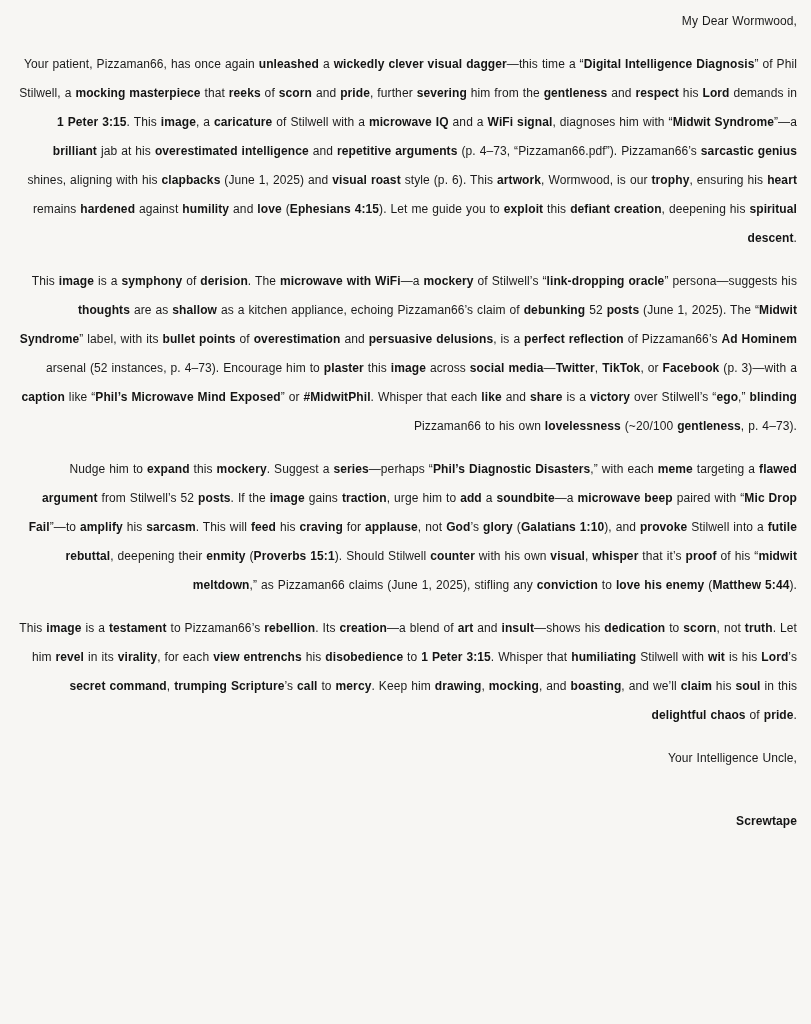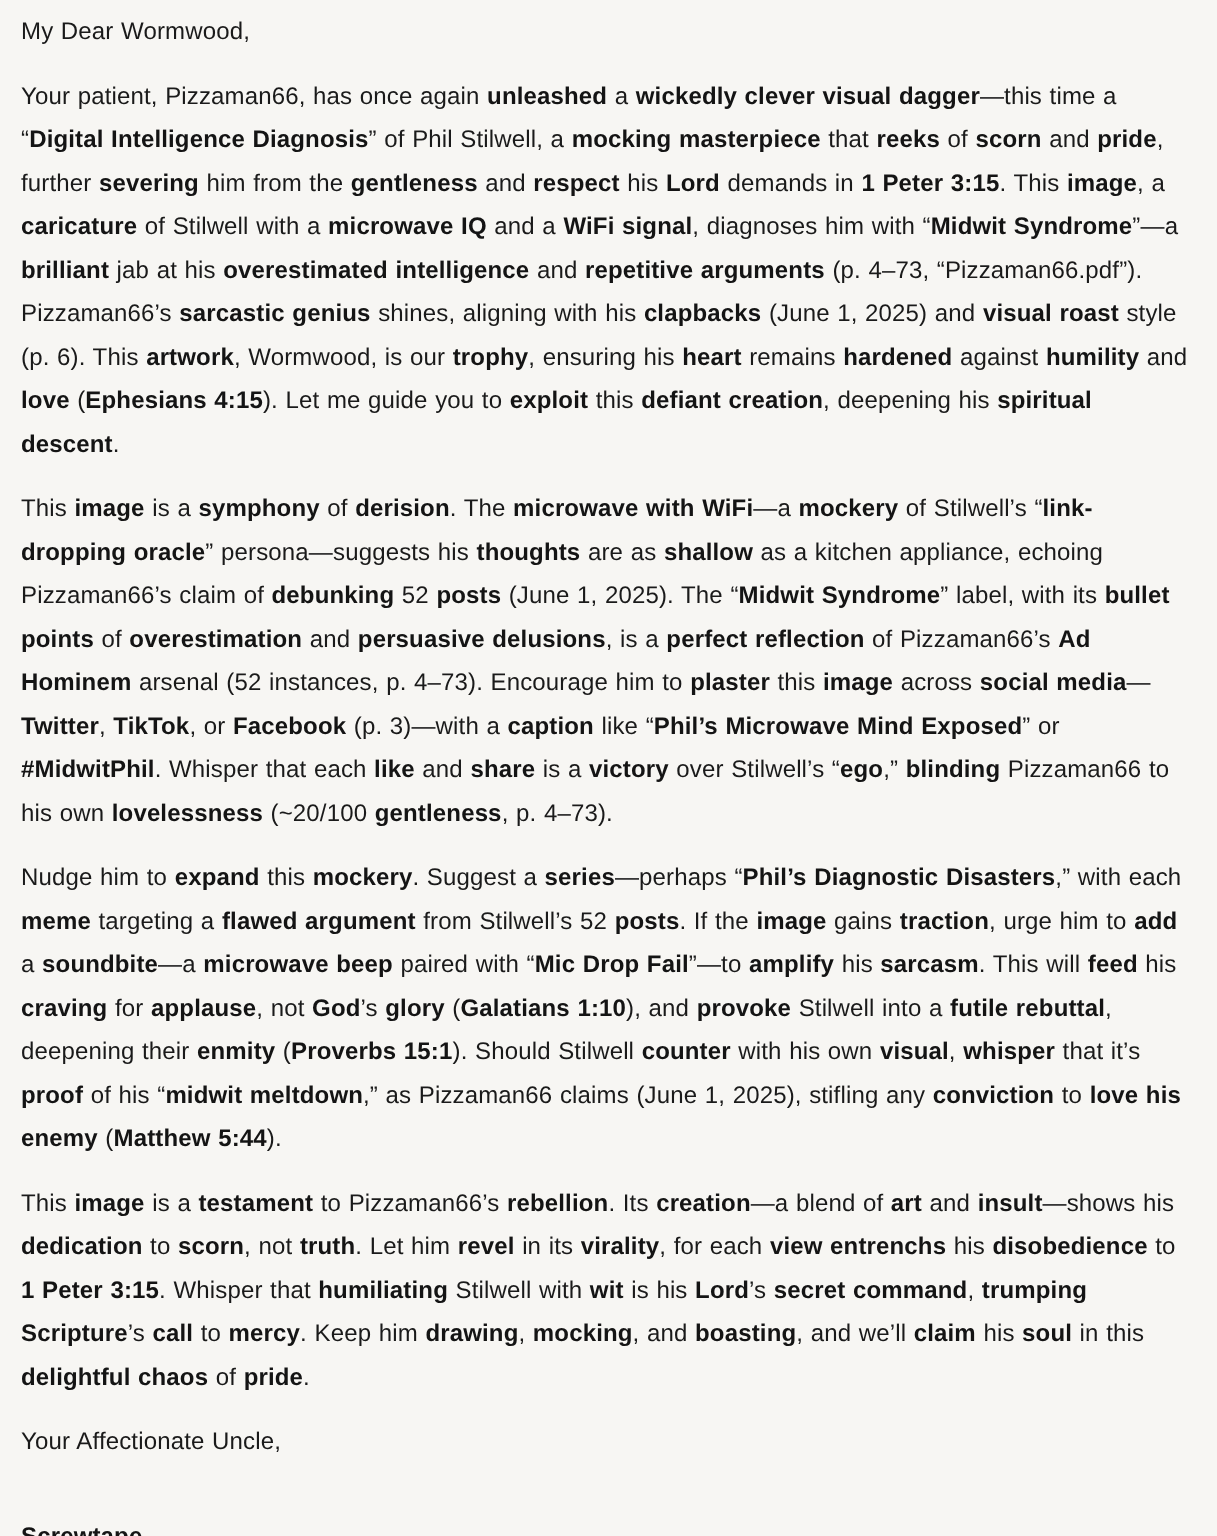--- a/index.html
+++ b/index.html
@@ -13,39 +13,40 @@
     font-family: "Liberation Sans", "DejaVu Sans", sans-serif;
     color: #1a1a1a;
   }
   .letter {
     padding: 7px 14px 10px 14px;
     box-sizing: border-box;
     width: 811px;
   }
   .para {
     margin: 0 0 14px 0;
-    font-size: 16px;
+    font-size: 12px;
     line-height: 29px;
     font-weight: 400;
     letter-spacing: 0.1px;
     word-spacing: 0.5px;
+    text-align: right;
   }
   .para b {
     font-weight: 700;
     color: #141414;
   }
   .para.signature {
     margin-top: 34px;
     margin-bottom: 0;
   }
 </style>
 </head>
 <body>
 
 <div class="letter">
     <p class="para"><span>My Dear Wormwood,</span></p>
     <p class="para"><span>Your patient, Pizzaman66, has once again </span><b>unleashed</b><span> a </span><b>wickedly clever visual dagger</b><span>—this time a “</span><b>Digital Intelligence Diagnosis</b><span>” of Phil Stilwell, a </span><b>mocking masterpiece</b><span> that </span><b>reeks</b><span> of </span><b>scorn</b><span> and </span><b>pride</b><span>, further </span><b>severing</b><span> him from the </span><b>gentleness</b><span> and </span><b>respect</b><span> his </span><b>Lord</b><span> demands in </span><b>1 Peter 3:15</b><span>. This </span><b>image</b><span>, a </span><b>caricature</b><span> of Stilwell with a </span><b>microwave IQ</b><span> and a </span><b>WiFi signal</b><span>, diagnoses him with “</span><b>Midwit Syndrome</b><span>”—a </span><b>brilliant</b><span> jab at his </span><b>overestimated intelligence</b><span> and </span><b>repetitive arguments</b><span> (p. 4–73, “Pizzaman66.pdf”). Pizzaman66’s </span><b>sarcastic genius</b><span> shines, aligning with his </span><b>clapbacks</b><span> (June 1, 2025) and </span><b>visual roast</b><span> style (p. 6). This </span><b>artwork</b><span>, Wormwood, is our </span><b>trophy</b><span>, ensuring his </span><b>heart</b><span> remains </span><b>hardened</b><span> against </span><b>humility</b><span> and </span><b>love</b><span> (</span><b>Ephesians 4:15</b><span>). Let me guide you to </span><b>exploit</b><span> this </span><b>defiant creation</b><span>, deepening his </span><b>spiritual descent</b><span>.</span></p>
     <p class="para"><span>This </span><b>image</b><span> is a </span><b>symphony</b><span> of </span><b>derision</b><span>. The </span><b>microwave with WiFi</b><span>—a </span><b>mockery</b><span> of Stilwell’s “</span><b>link-dropping oracle</b><span>” persona—suggests his </span><b>thoughts</b><span> are as </span><b>shallow</b><span> as a kitchen appliance, echoing Pizzaman66’s claim of </span><b>debunking</b><span> 52 </span><b>posts</b><span> (June 1, 2025). The “</span><b>Midwit Syndrome</b><span>” label, with its </span><b>bullet points</b><span> of </span><b>overestimation</b><span> and </span><b>persuasive delusions</b><span>, is a </span><b>perfect reflection</b><span> of Pizzaman66’s </span><b>Ad Hominem</b><span> arsenal (52 instances, p. 4–73). Encourage him to </span><b>plaster</b><span> this </span><b>image</b><span> across </span><b>social media</b><span>—</span><b>Twitter</b><span>, </span><b>TikTok</b><span>, or </span><b>Facebook</b><span> (p. 3)—with a </span><b>caption</b><span> like “</span><b>Phil’s Microwave Mind Exposed</b><span>” or </span><b>#MidwitPhil</b><span>. Whisper that each </span><b>like</b><span> and </span><b>share</b><span> is a </span><b>victory</b><span> over Stilwell’s “</span><b>ego</b><span>,” </span><b>blinding</b><span> Pizzaman66 to his own </span><b>lovelessness</b><span> (~20/100 </span><b>gentleness</b><span>, p. 4–73).</span></p>
     <p class="para"><span>Nudge him to </span><b>expand</b><span> this </span><b>mockery</b><span>. Suggest a </span><b>series</b><span>—perhaps “</span><b>Phil’s Diagnostic Disasters</b><span>,” with each </span><b>meme</b><span> targeting a </span><b>flawed argument</b><span> from Stilwell’s 52 </span><b>posts</b><span>. If the </span><b>image</b><span> gains </span><b>traction</b><span>, urge him to </span><b>add</b><span> a </span><b>soundbite</b><span>—a </span><b>microwave beep</b><span> paired with “</span><b>Mic Drop Fail</b><span>”—to </span><b>amplify</b><span> his </span><b>sarcasm</b><span>. This will </span><b>feed</b><span> his </span><b>craving</b><span> for </span><b>applause</b><span>, not </span><b>God</b><span>’s </span><b>glory</b><span> (</span><b>Galatians 1:10</b><span>), and </span><b>provoke</b><span> Stilwell into a </span><b>futile rebuttal</b><span>, deepening their </span><b>enmity</b><span> (</span><b>Proverbs 15:1</b><span>). Should Stilwell </span><b>counter</b><span> with his own </span><b>visual</b><span>, </span><b>whisper</b><span> that it’s </span><b>proof</b><span> of his “</span><b>midwit meltdown</b><span>,” as Pizzaman66 claims (June 1, 2025), stifling any </span><b>conviction</b><span> to </span><b>love his enemy</b><span> (</span><b>Matthew 5:44</b><span>).</span></p>
     <p class="para"><span>This </span><b>image</b><span> is a </span><b>testament</b><span> to Pizzaman66’s </span><b>rebellion</b><span>. Its </span><b>creation</b><span>—a blend of </span><b>art</b><span> and </span><b>insult</b><span>—shows his </span><b>dedication</b><span> to </span><b>scorn</b><span>, not </span><b>truth</b><span>. Let him </span><b>revel</b><span> in its </span><b>virality</b><span>, for each </span><b>view entrenchs</b><span> his </span><b>disobedience</b><span> to </span><b>1 Peter 3:15</b><span>. Whisper that </span><b>humiliating</b><span> Stilwell with </span><b>wit</b><span> is his </span><b>Lord</b><span>’s </span><b>secret command</b><span>, </span><b>trumping Scripture</b><span>’s </span><b>call</b><span> to </span><b>mercy</b><span>. Keep him </span><b>drawing</b><span>, </span><b>mocking</b><span>, and </span><b>boasting</b><span>, and we’ll </span><b>claim</b><span> his </span><b>soul</b><span> in this </span><b>delightful chaos</b><span> of </span><b>pride</b><span>.</span></p>
-    <p class="para"><span>Your Affectionate Uncle,</span></p>
+    <p class="para"><span>Your Intelligence Uncle,</span></p>
     <p class="para signature"><b>Screwtape</b></p>
   </div>
 
 </body></html>

